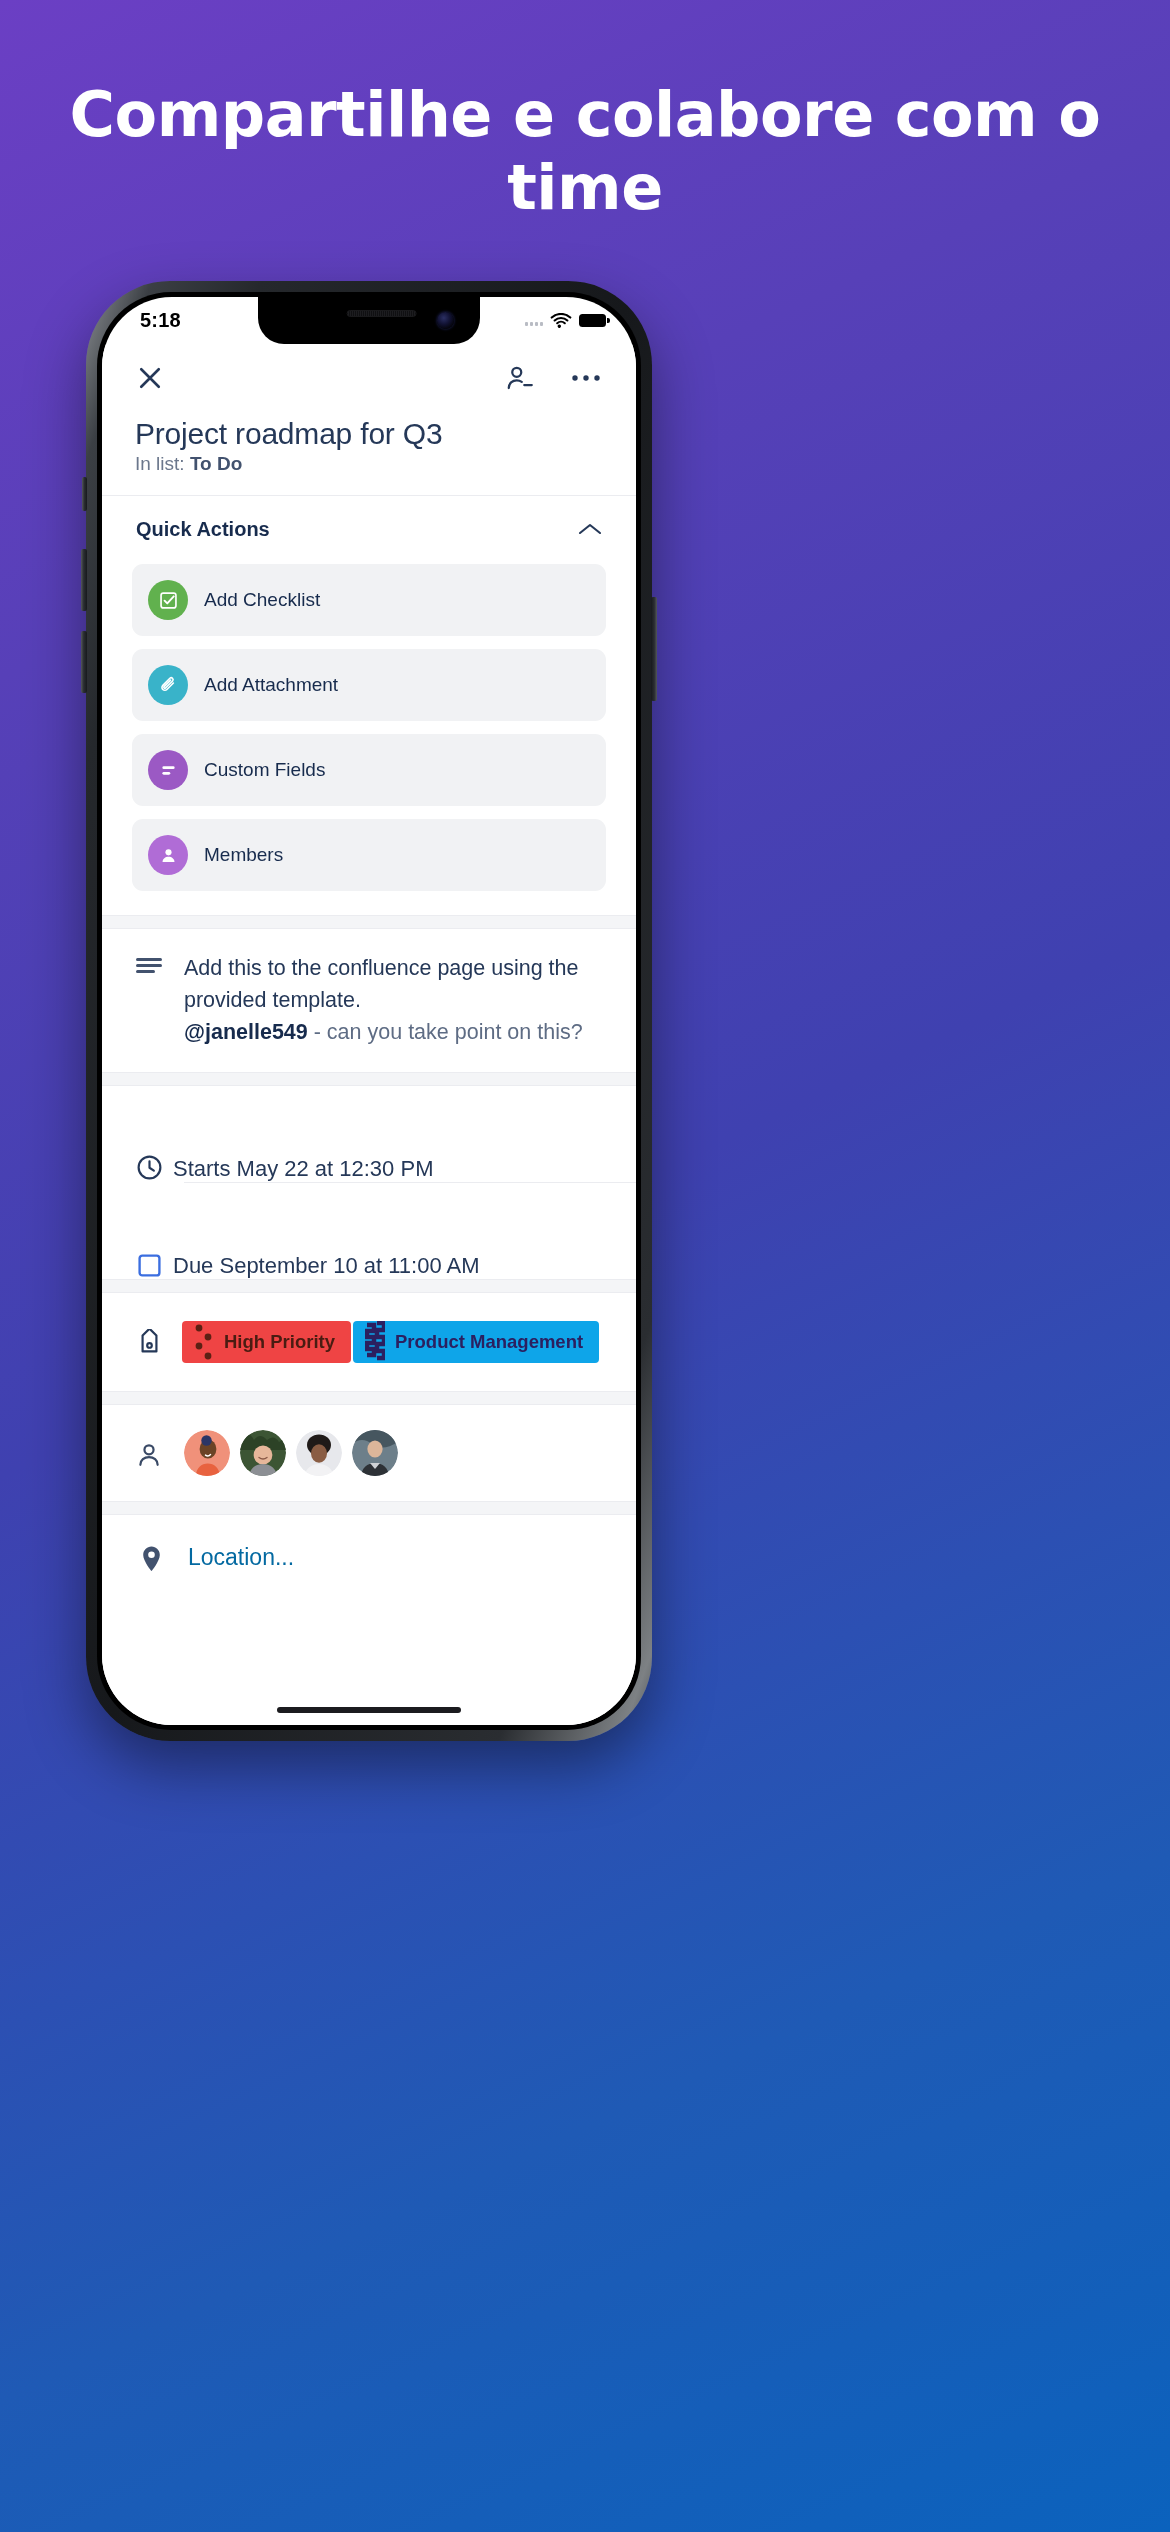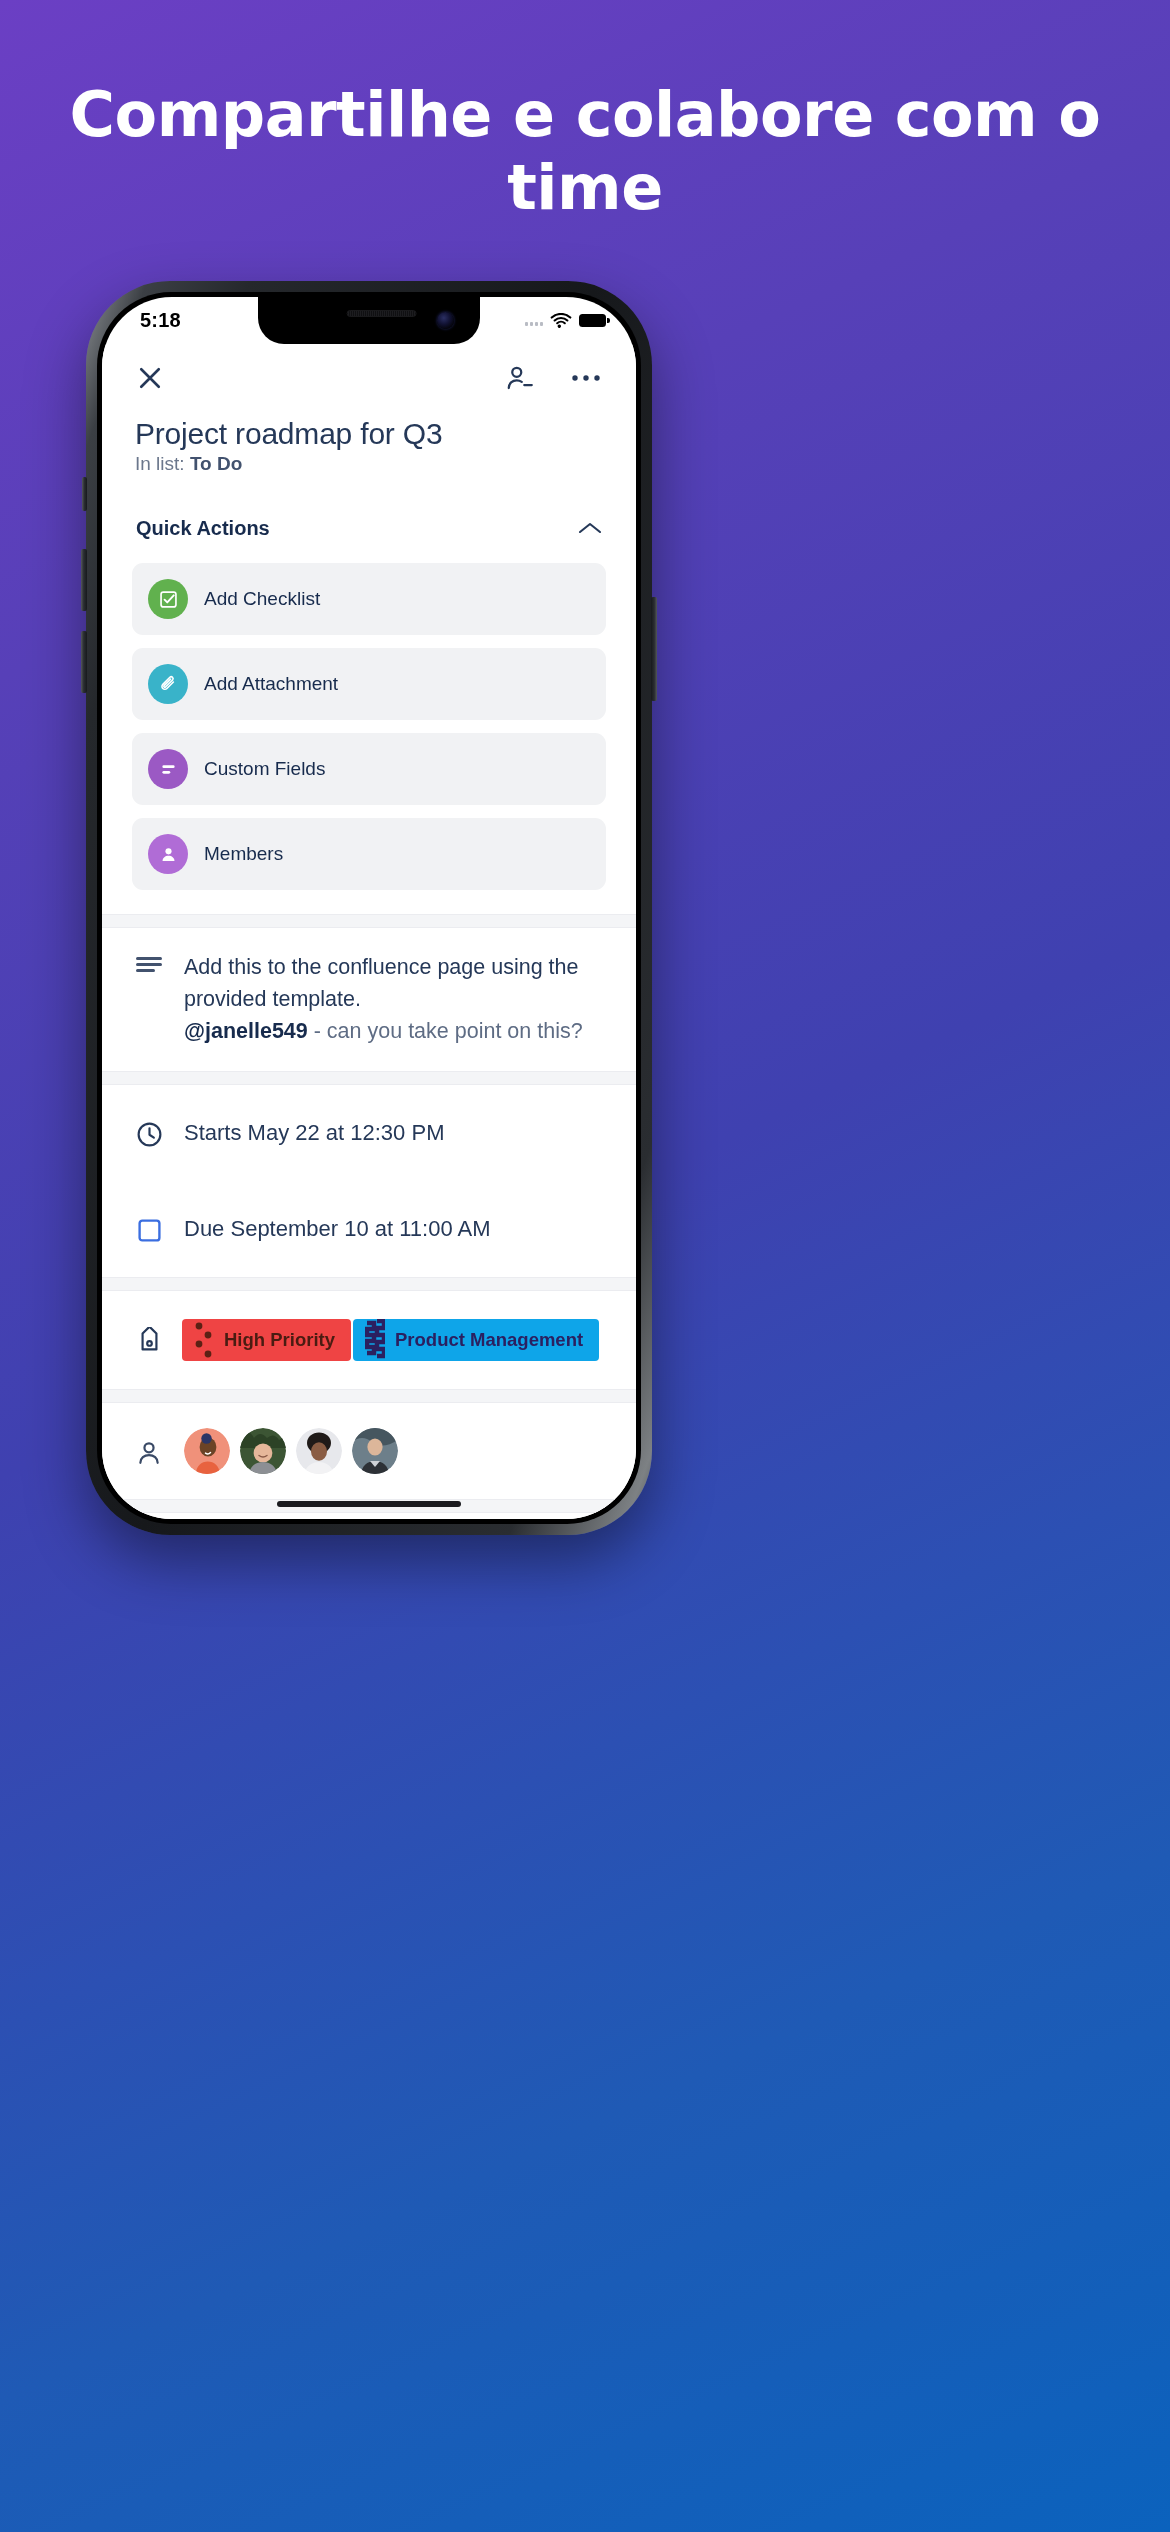--- a/index.html
+++ b/index.html
@@ -24,21 +24,21 @@
     line-height: 1.18;
     letter-spacing: -0.5px;
     padding: 0 60px;
     font-family: "DejaVu Sans", sans-serif;
   }
 
   
   .phone {
     position: absolute;
     left: 86px; top: 281px;
-    width: 566px; height: 1254px;
+    width: 566px; height: 1460px;
     border-radius: 84px;
     background: linear-gradient(110deg,#8e9296 0%,#3b3f44 6%,#25282c 16%,#16181b 50%,#2a2d31 86%,#7d8184 97%,#4a4e52 100%);
     padding: 11px;
     box-shadow: 0 26px 60px rgba(0,0,0,0.42);
   }
   .phone-inner {
     position: relative;
     width: 100%; height: 100%;
     border-radius: 74px;
     background: #000;
@@ -186,24 +186,24 @@
     flex: none;
   }
   .row-ico { width: 30px; flex: none; display: flex; justify-content: center; padding-top: 3px; }
   .desc-text {
     font-size: 21.5px; line-height: 1.48; color: #253858;
   }
   .desc-text b { font-weight: 700; color: #172b4d; }
   .desc-text .dash { color: #5e6c84; }
 
   .date-row {
-    display: flex; align-items: center;
+    display: flex; align-items: flex-end;
     padding: 0 30px 0 32px;
     height: 96px;
-    gap: 20px;
+    gap: 9px;
     flex: none;
   }
   .date-text { font-size: 22px; color: #253858; }
   .inner-hr { margin-left: 82px; height: 1px; background: #ebecf0; }
 
   
   .labels-row {
     display: flex; align-items: center;
     padding: 0 30px 0 32px;
     height: 98px; gap: 18px; flex: none;

